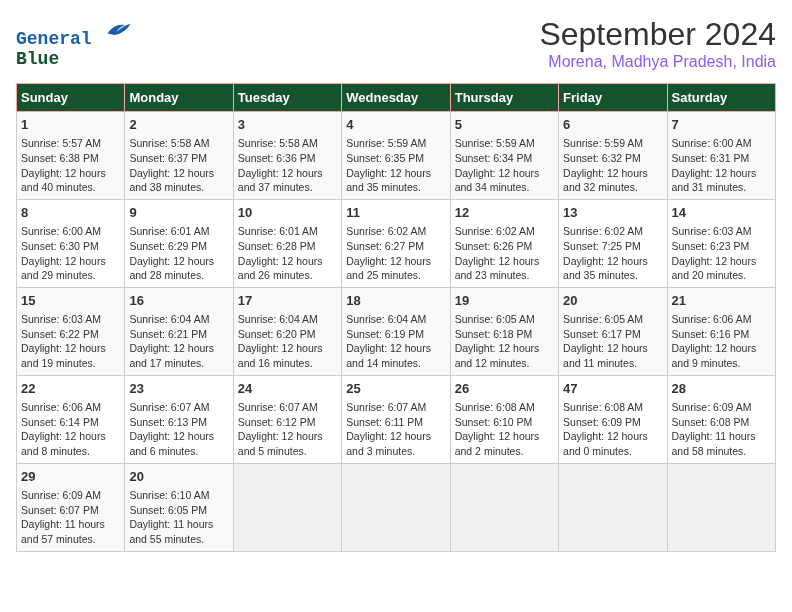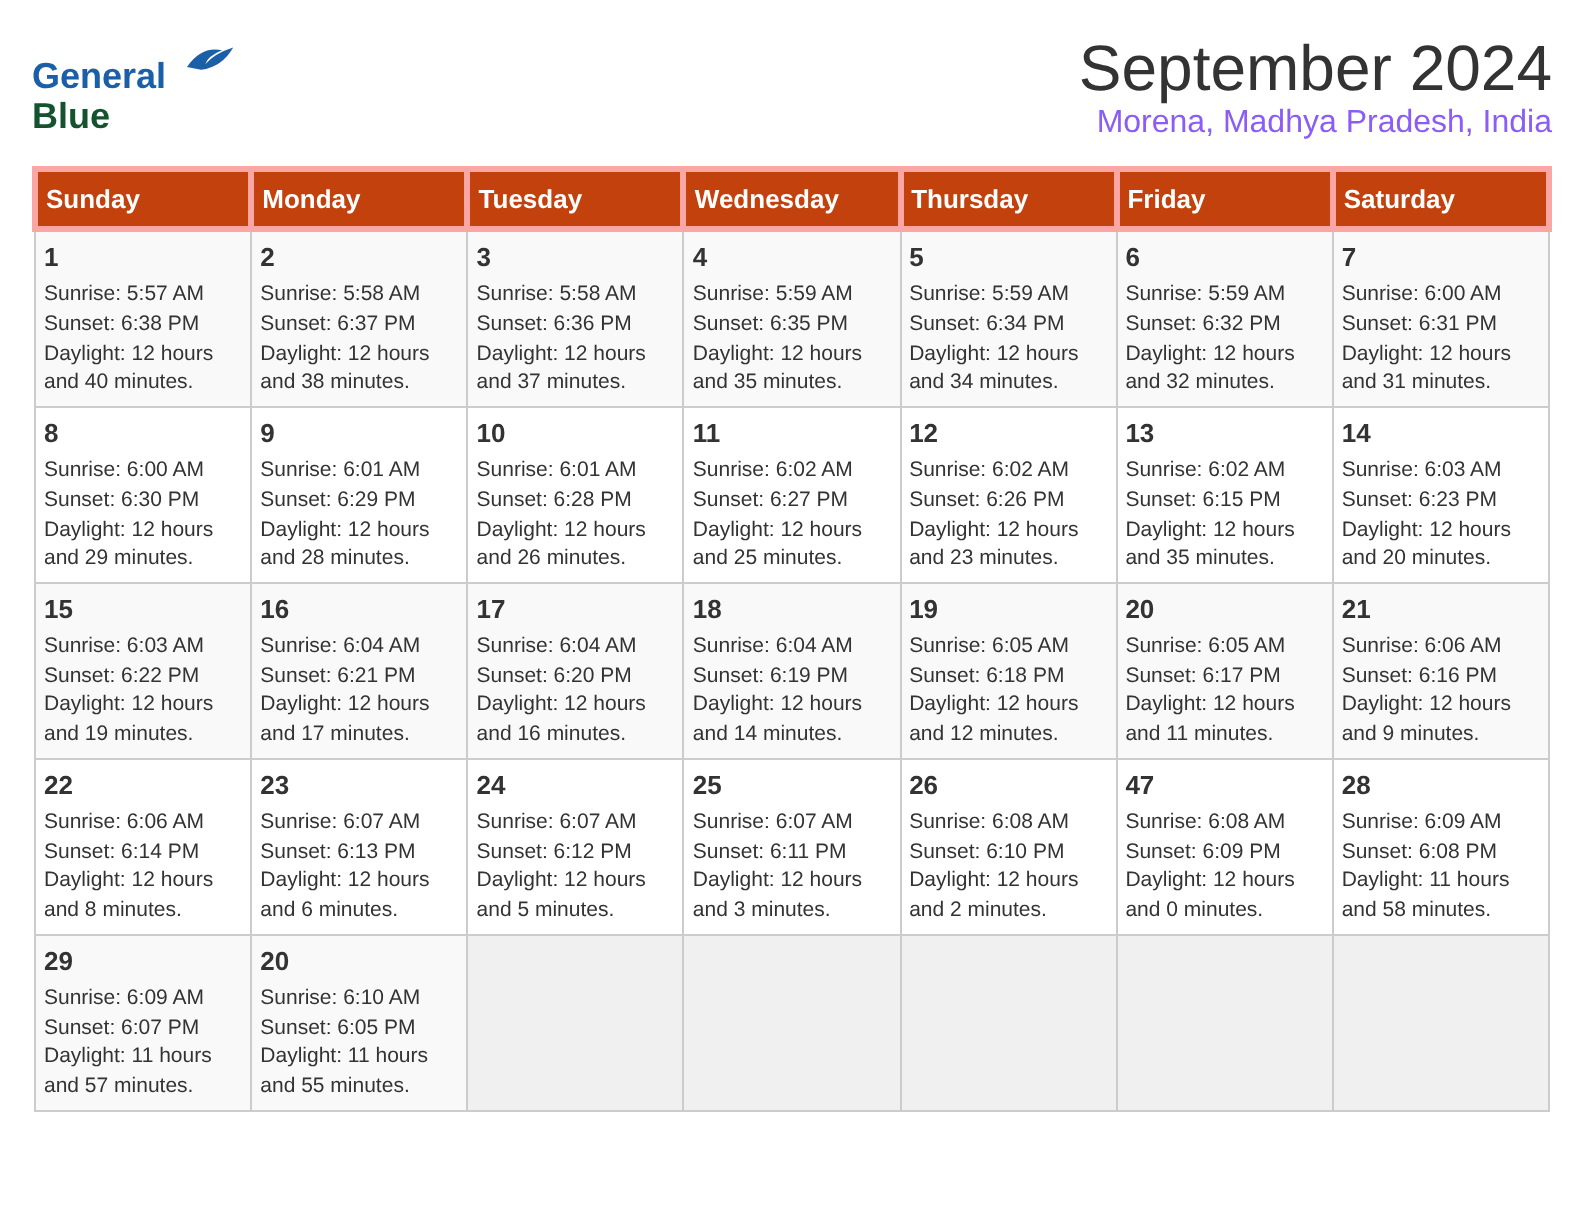--- a/index.html
+++ b/index.html
@@ -45,27 +45,27 @@
     .subtitle {
       font-size: 16px;
       color: #8b5cf6;
     }
     .calendar-table {
       width: 100%;
       border-collapse: collapse;
       font-size: 11px;
     }
     .calendar-table thead tr th {
-      background-color: #c2410c;
+      background-color: #14532d;
       color: #fff;
       padding: 6px 4px;
       text-align: left;
       font-size: 13px;
       font-weight: bold;
-      border: 3px solid #fca5a5;
+      border: 1px solid #fca5a5;
     }
     .calendar-table tbody tr td {
       vertical-align: top;
       padding: 4px 4px;
       border: 1px solid #ccc;
       width: calc(100% / 7);
       min-height: 70px;
       background: #fff;
       color: #333;
       font-size: 10.5px;
@@ -86,21 +86,21 @@
     .empty-cell {
       background: #f0f0f0 !important;
     }
   </style>
 </head>
 <body>
 
 <div class="header-area">
   <div class="logo">
     <div>
-      <div style="display:flex;align-items:center;">
+      <div style="display:flex;align-items:center;font-family:Liberation Mono, monospace;">
         <div class="logo-text">
           <span>General</span>
           <svg class="logo-bird" viewBox="0 0 40 30" xmlns="http://www.w3.org/2000/svg">
             <path d="M5,20 Q15,5 30,8 Q20,12 18,18 Q25,10 38,6 Q30,20 15,22 Z" fill="#1a5fa8"></path>
           </svg>
           <br><span style="color:#14532d;">Blue</span>
         </div>
       </div>
     </div>
   </div>
@@ -131,21 +131,21 @@
         <td><span class="day-num">5</span><span>Sunrise: 5:59 AM</span><br><span>Sunset: 6:34 PM</span><br><span>Daylight: 12 hours and 34 minutes.</span></td>
         <td><span class="day-num">6</span><span>Sunrise: 5:59 AM</span><br><span>Sunset: 6:32 PM</span><br><span>Daylight: 12 hours and 32 minutes.</span></td>
         <td><span class="day-num">7</span><span>Sunrise: 6:00 AM</span><br><span>Sunset: 6:31 PM</span><br><span>Daylight: 12 hours and 31 minutes.</span></td>
       </tr>
       <tr>
         <td><span class="day-num">8</span><span>Sunrise: 6:00 AM</span><br><span>Sunset: 6:30 PM</span><br><span>Daylight: 12 hours and 29 minutes.</span></td>
         <td><span class="day-num">9</span><span>Sunrise: 6:01 AM</span><br><span>Sunset: 6:29 PM</span><br><span>Daylight: 12 hours and 28 minutes.</span></td>
         <td><span class="day-num">10</span><span>Sunrise: 6:01 AM</span><br><span>Sunset: 6:28 PM</span><br><span>Daylight: 12 hours and 26 minutes.</span></td>
         <td><span class="day-num">11</span><span>Sunrise: 6:02 AM</span><br><span>Sunset: 6:27 PM</span><br><span>Daylight: 12 hours and 25 minutes.</span></td>
         <td><span class="day-num">12</span><span>Sunrise: 6:02 AM</span><br><span>Sunset: 6:26 PM</span><br><span>Daylight: 12 hours and 23 minutes.</span></td>
-        <td><span class="day-num">13</span><span>Sunrise: 6:02 AM</span><br><span>Sunset: 6:15 PM</span><br><span>Daylight: 12 hours and 35 minutes.</span></td>
+        <td><span class="day-num">13</span><span>Sunrise: 6:02 AM</span><br><span>Sunset: 7:25 PM</span><br><span>Daylight: 12 hours and 35 minutes.</span></td>
         <td><span class="day-num">14</span><span>Sunrise: 6:03 AM</span><br><span>Sunset: 6:23 PM</span><br><span>Daylight: 12 hours and 20 minutes.</span></td>
       </tr>
       <tr>
         <td><span class="day-num">15</span><span>Sunrise: 6:03 AM</span><br><span>Sunset: 6:22 PM</span><br><span>Daylight: 12 hours and 19 minutes.</span></td>
         <td><span class="day-num">16</span><span>Sunrise: 6:04 AM</span><br><span>Sunset: 6:21 PM</span><br><span>Daylight: 12 hours and 17 minutes.</span></td>
         <td><span class="day-num">17</span><span>Sunrise: 6:04 AM</span><br><span>Sunset: 6:20 PM</span><br><span>Daylight: 12 hours and 16 minutes.</span></td>
         <td><span class="day-num">18</span><span>Sunrise: 6:04 AM</span><br><span>Sunset: 6:19 PM</span><br><span>Daylight: 12 hours and 14 minutes.</span></td>
         <td><span class="day-num">19</span><span>Sunrise: 6:05 AM</span><br><span>Sunset: 6:18 PM</span><br><span>Daylight: 12 hours and 12 minutes.</span></td>
         <td><span class="day-num">20</span><span>Sunrise: 6:05 AM</span><br><span>Sunset: 6:17 PM</span><br><span>Daylight: 12 hours and 11 minutes.</span></td>
         <td><span class="day-num">21</span><span>Sunrise: 6:06 AM</span><br><span>Sunset: 6:16 PM</span><br><span>Daylight: 12 hours and 9 minutes.</span></td>

